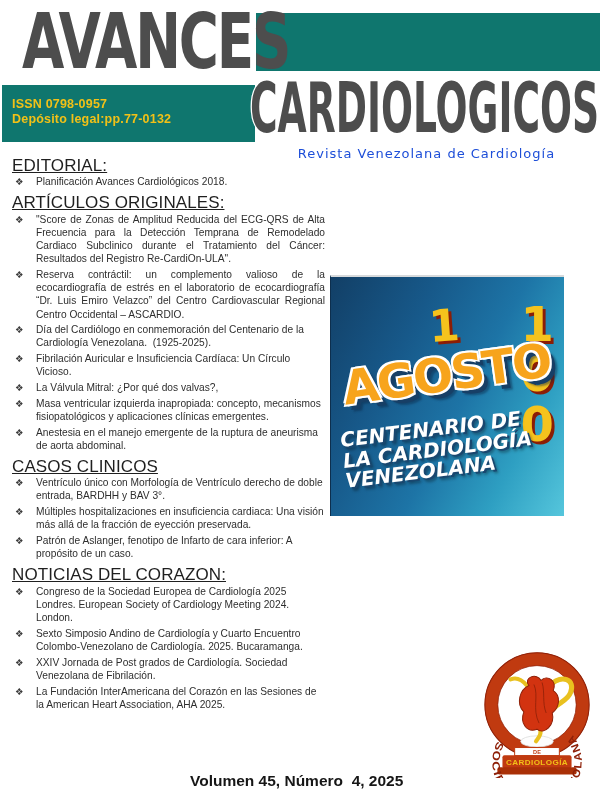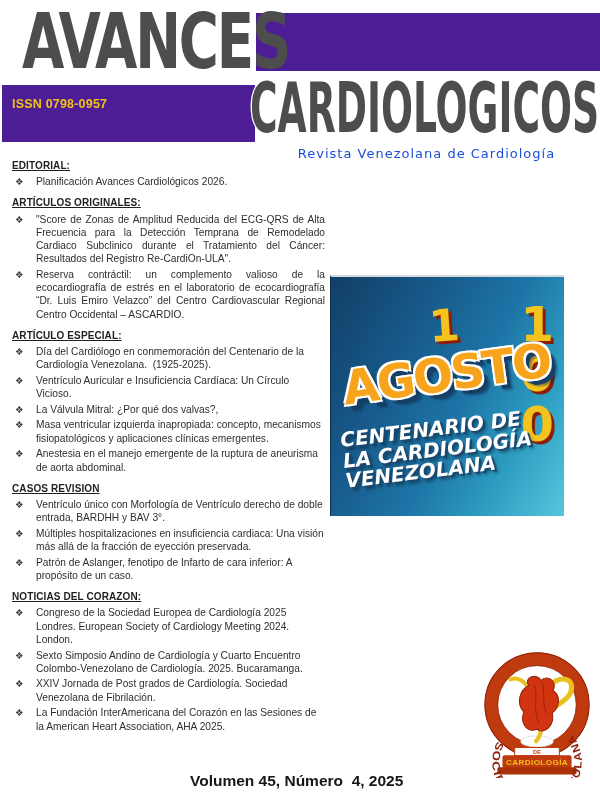--- a/index.html
+++ b/index.html
@@ -1,37 +1,37 @@
 <!DOCTYPE html>
 <html><head>
 <meta charset="utf-8">
 <style>
   html,body{margin:0;padding:0;background:#ffffff;}
   .page{position:relative;width:600px;height:800px;background:#ffffff;overflow:hidden;
         font-family:"Liberation Sans",sans-serif;padding-left:8px;}
 
   
-  .band{position:absolute;background:#4c1d95;}
+  .band{position:absolute;background:#0f766e;}
   .band-top{left:256px;top:13px;width:344px;height:58px;z-index:1;}
   .band-left{left:2px;top:85px;width:253px;height:57px;z-index:1;box-sizing:border-box;padding:12px 0 0 10px;}
   .issn-line{font:bold 12.5px/15px "Liberation Sans",sans-serif;color:#f2c117;letter-spacing:.2px;}
   .title-avances{position:absolute;left:22px;top:4px;margin:0;z-index:2;
         font:bold 76px/76px "DejaVu Sans",sans-serif;letter-spacing:-3px;color:#4d4d4d;
         transform:scaleX(.72);transform-origin:left top;white-space:nowrap;}
   .title-cardio{position:absolute;left:250px;top:74px;margin:0;z-index:2;
         font:bold 66px/66px "DejaVu Sans",sans-serif;color:#4d4d4d;
         transform:scale(.57,1.05);transform-origin:left top;white-space:nowrap;
         text-shadow:-2px 0 0 #fff,2px 0 0 #fff;}
   .subtitles{position:absolute;left:253px;top:146px;width:347px;text-align:center;z-index:2;
         font:13px/16.5px "DejaVu Sans",sans-serif;color:#1d4ed8;letter-spacing:1px;white-space:nowrap;}
 
   
   .toc{position:absolute;left:12px;top:159px;width:314px;color:#2e2e2e;
        font:10.2px/13.2px "Liberation Sans",sans-serif;}
-  .toc h3{font-size:10px;font-weight:bold;text-decoration:underline;color:#1f1f1f;
+  .toc h3{font-size:17px;font-weight:normal;text-decoration:underline;color:#1f1f1f;
        margin:8px 0 3px 0;letter-spacing:.1px;}
   .toc section:first-child h3{margin-top:0;}
   .item{display:flex;margin:0 0 2.5px 0;}
   .blt{flex:none;width:21px;padding-left:3px;font-size:9.5px;color:#3a3a3a;}
   .txt{flex:1;padding-right:1px;}
   .just .txt{text-align:justify;}
 
   
   .poster{position:absolute;left:330px;top:275px;width:234px;height:241px;overflow:hidden;
        background:linear-gradient(118deg,#123f66 0%,#17598a 30%,#1d74a6 55%,#2e9fc2 78%,#55c6dc 100%);
@@ -59,77 +59,77 @@
 </style>
 </head>
 <body>
 
 <div class="page">
 
   <div class="band band-top"></div>
   <h1 class="title-avances">AVANCES</h1>
   <div class="band band-left">
     <div class="issn-line">ISSN 0798-0957</div>
+    <div class="issn-line">Depósito legal:pp.77-0132</div>
   </div>
   <h1 class="title-cardio">CARDIOLOGICOS</h1>
   <div class="subtitles">
     <div>Revista Venezolana de Cardiología</div>
   </div>
 
   <main class="toc">
 
     <section>
       <h3>EDITORIAL:</h3>
       <div class="item">
         <span class="blt">❖</span>
-        <span class="txt">Planificación Avances Cardiológicos 2026.</span>
+        <span class="txt">Planificación Avances Cardiológicos 2018.</span>
       </div>
     </section>
 
     <section>
       <h3>ARTÍCULOS ORIGINALES:</h3>
       <div class="item just">
         <span class="blt">❖</span>
         <span class="txt">"Score de Zonas de Amplitud Reducida del ECG-QRS de Alta Frecuencia para la Detección Temprana de Remodelado Cardiaco Subclinico durante el Tratamiento del Cáncer: Resultados del Registro Re-CardiOn-ULA".</span>
       </div>
       <div class="item just">
         <span class="blt">❖</span>
         <span class="txt">Reserva contráctil: un complemento valioso de la ecocardiografía de estrés en el laboratorio de ecocardiografía “Dr. Luis Emiro Velazco” del Centro Cardiovascular Regional Centro Occidental – ASCARDIO.</span>
       </div>
     </section>
 
     <section>
-      <h3>ARTÍCULO ESPECIAL:</h3>
       <div class="item">
         <span class="blt">❖</span>
         <span class="txt">Día del Cardiólogo en conmemoración del Centenario de la Cardiología Venezolana.&nbsp;&nbsp;(1925-2025).</span>
       </div>
     </section>
 
     <section>
       <div class="item">
         <span class="blt">❖</span>
-        <span class="txt">Ventrículo Auricular e Insuficiencia Cardíaca: Un Círculo Vicioso.</span>
+        <span class="txt">Fibrilación Auricular e Insuficiencia Cardíaca: Un Círculo Vicioso.</span>
       </div>
       <div class="item">
         <span class="blt">❖</span>
         <span class="txt">La Válvula Mitral: ¿Por qué dos valvas?,</span>
       </div>
       <div class="item">
         <span class="blt">❖</span>
         <span class="txt">Masa ventricular izquierda inapropiada: concepto, mecanismos fisiopatológicos y aplicaciones clínicas emergentes.</span>
       </div>
       <div class="item">
         <span class="blt">❖</span>
         <span class="txt">Anestesia en el manejo emergente de la ruptura de aneurisma de aorta abdominal.</span>
       </div>
     </section>
 
     <section>
-      <h3>CASOS REVISION</h3>
+      <h3>CASOS CLINICOS</h3>
       <div class="item">
         <span class="blt">❖</span>
         <span class="txt">Ventrículo único con Morfología de Ventrículo derecho de doble entrada, BARDHH y BAV 3°.</span>
       </div>
       <div class="item">
         <span class="blt">❖</span>
         <span class="txt">Múltiples hospitalizaciones en insuficiencia cardiaca: Una visión más allá de la fracción de eyección preservada.</span>
       </div>
       <div class="item">
         <span class="blt">❖</span>

